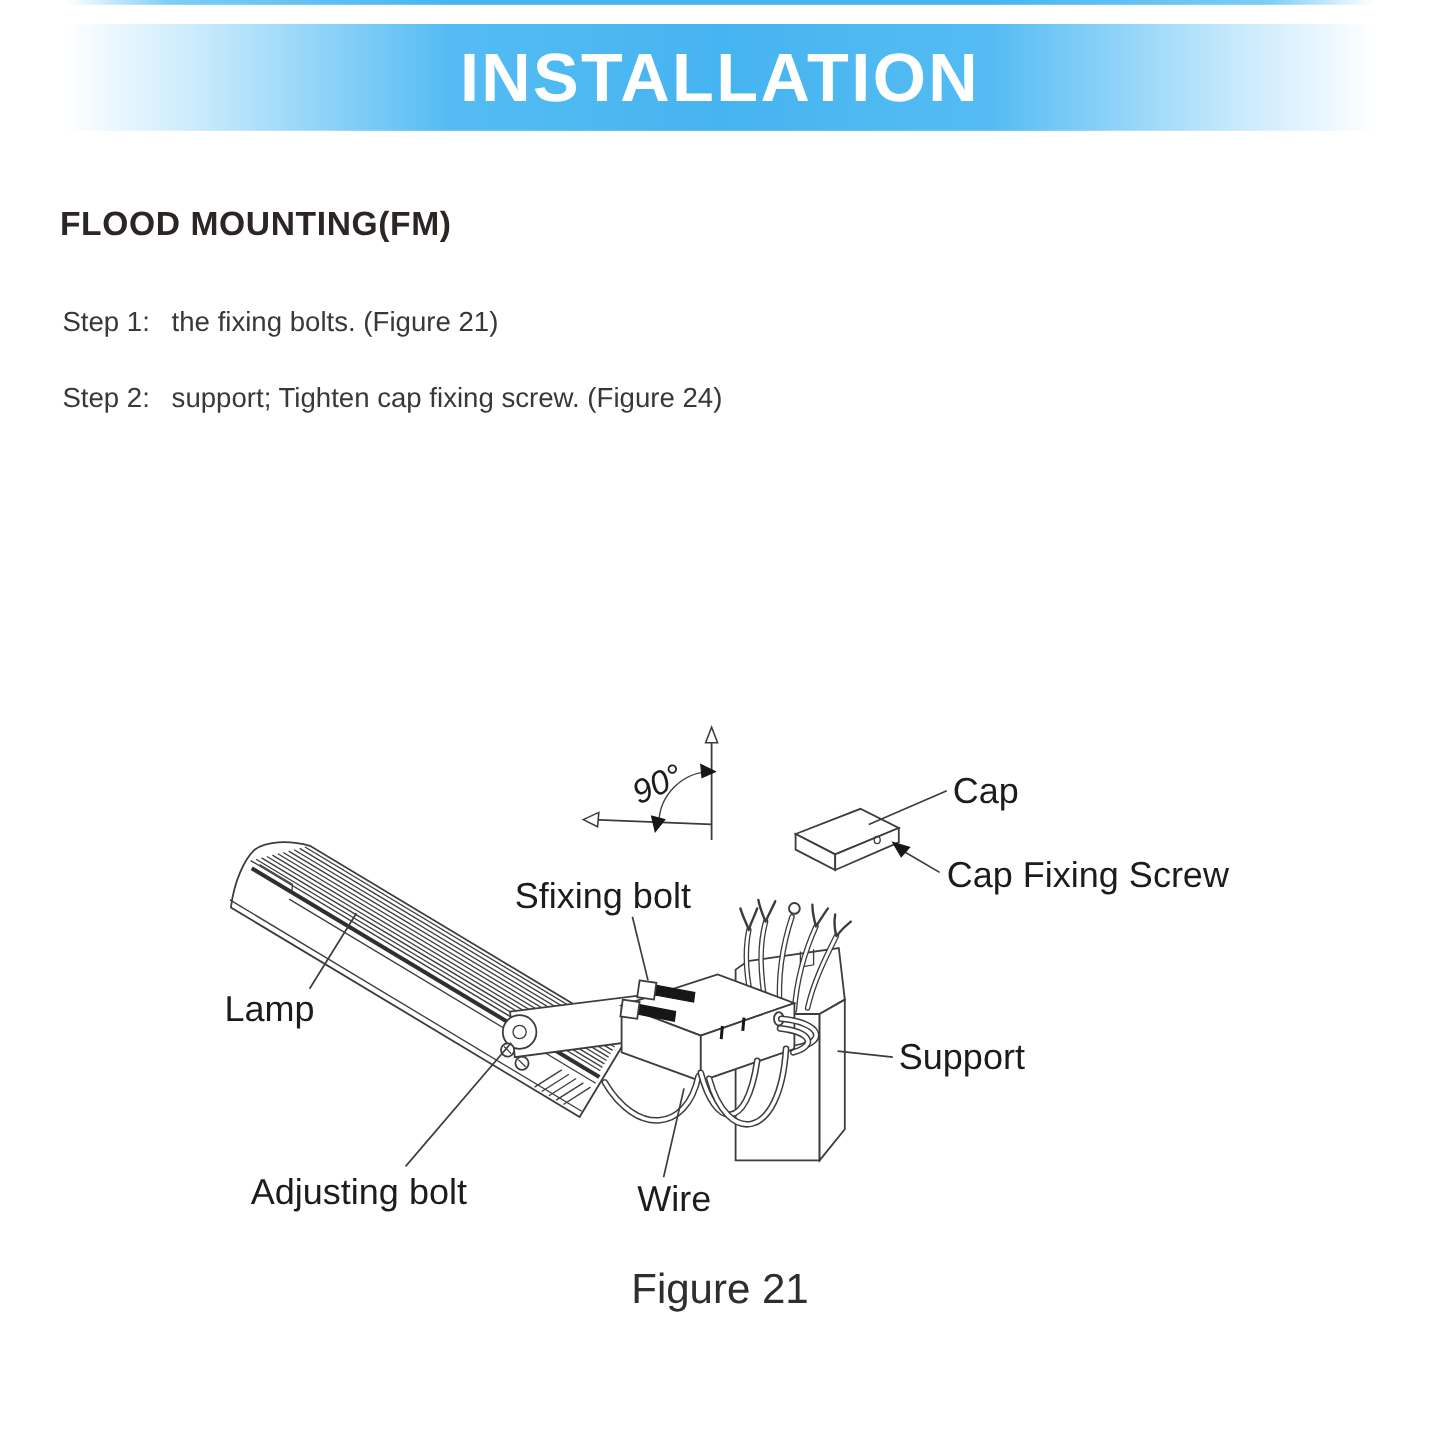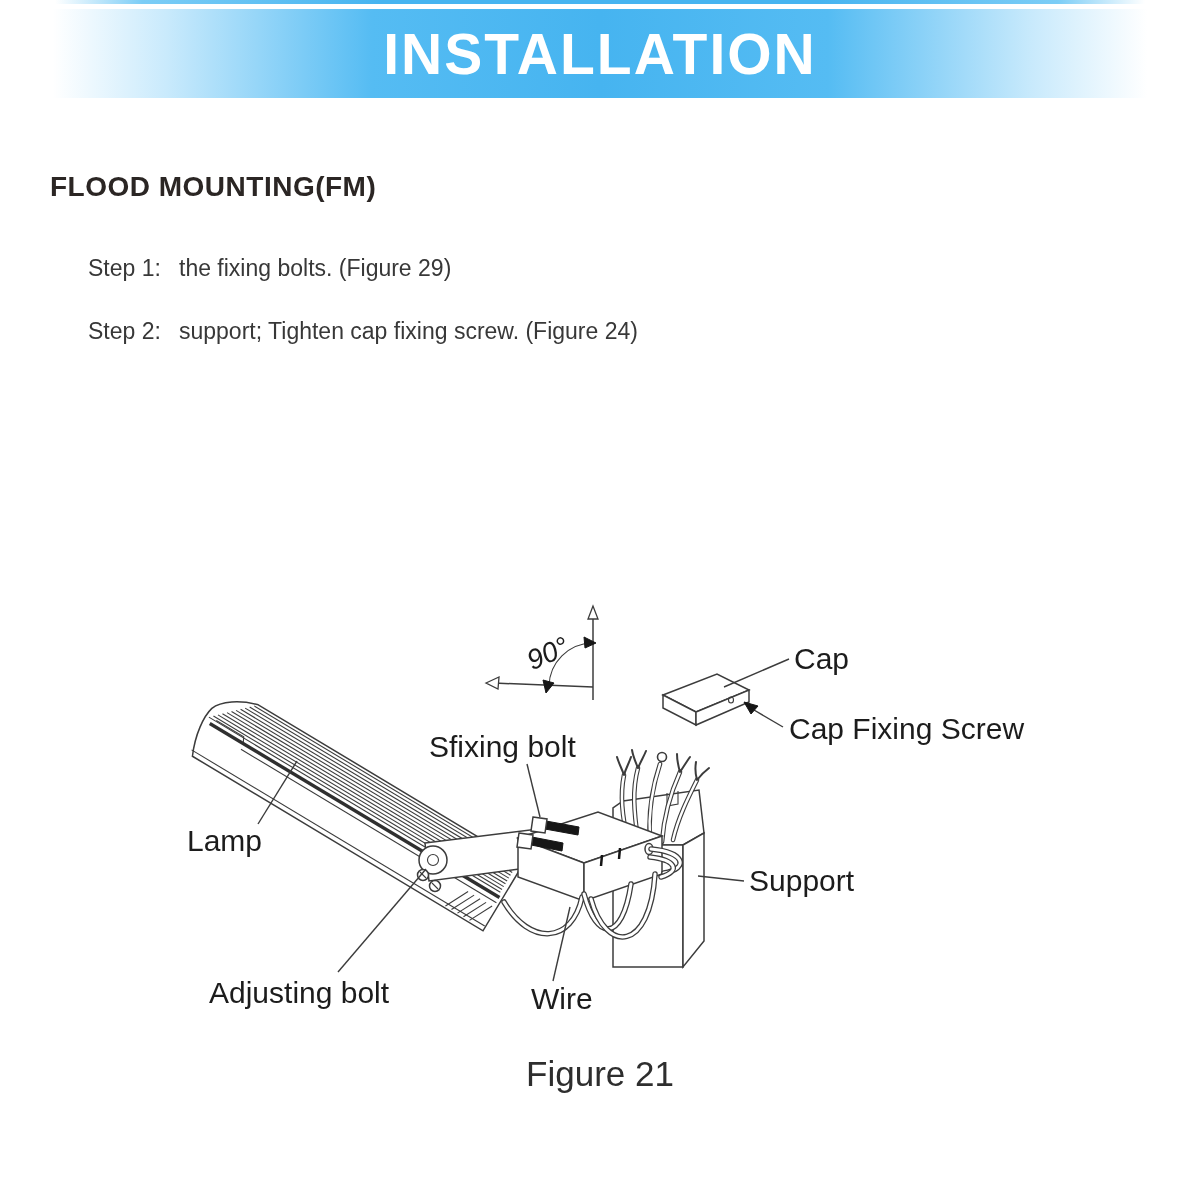--- a/index.html
+++ b/index.html
@@ -3,34 +3,34 @@
 <meta charset="utf-8">
 <style>
   html,body{margin:0;padding:0;background:#ffffff;}
   body{width:1200px;height:1200px;position:relative;font-family:"Liberation Sans",sans-serif;overflow:hidden;}
 
   .banner-top-line{
     position:absolute;top:0;left:55px;right:55px;height:4px;
     background:linear-gradient(90deg,#ffffff 0%,#7ccdf6 8%,#46b4f0 30%,#46b4f0 70%,#7ccdf6 92%,#ffffff 100%);
   }
   .banner{
-    position:absolute;top:9px;left:30px;right:30px;height:89px;
+    position:absolute;top:20px;left:30px;right:30px;height:89px;
     background:linear-gradient(90deg,#ffffff 2%,#c9eafc 12%,#55bcf3 30%,#46b4f0 50%,#55bcf3 70%,#c9eafc 88%,#ffffff 98%);
     display:flex;align-items:center;justify-content:center;
   }
   .banner-title{
     color:#ffffff;font-size:57px;font-weight:bold;letter-spacing:2px;
   }
   .heading{
     position:absolute;top:152px;left:50px;
     font-size:28px;font-weight:bold;color:#2b2624;letter-spacing:0.5px;
   }
   .steps{position:absolute;top:247px;left:52px;right:40px;}
   .step{display:flex;margin-bottom:20px;color:#383838;font-size:23px;line-height:43px;}
-  .step-label{flex:0 0 91px;white-space:nowrap;margin-left:36px;}
+  .step-label{flex:0 0 91px;white-space:nowrap;}
   .step-lines{flex:1;}
   svg{position:absolute;top:0;left:0;pointer-events:none;}
   svg path, svg line, svg polygon, svg rect, svg circle, svg ellipse{vector-effect:non-scaling-stroke;}
   .ln{stroke:#3c3c3c;stroke-width:1.5;fill:none;}
   .face{stroke:#3c3c3c;stroke-width:1.5;fill:#ffffff;}
   .thin{stroke:#3c3c3c;stroke-width:1.1;fill:none;}
   .thick{stroke:#2f2f2f;stroke-width:3.4;fill:none;}
   .leader{stroke:#3c3c3c;stroke-width:1.4;fill:none;}
   .wire-outer{stroke:#3c3c3c;stroke-width:5.5;fill:none;stroke-linecap:round;}
   .wire-inner{stroke:#ffffff;stroke-width:3;fill:none;stroke-linecap:round;}
@@ -49,21 +49,21 @@
 <div class="banner">
   <span class="banner-title">INSTALLATION</span>
 </div>
 
 <h1 class="heading">FLOOD MOUNTING(FM)</h1>
 
 <div class="steps">
   <div class="step">
     <span class="step-label">Step 1:</span>
     <span class="step-lines">
-      <span style="display:block">the fixing bolts. (Figure 29)</span>
+      <span style="display:block">the fixing bolts. (Figure 21)</span>
     </span>
   </div>
   <div class="step">
     <span class="step-label">Step 2:</span>
     <span class="step-lines">
       <span style="display:block">support; Tighten cap fixing screw. (Figure 24)</span>
     </span>
   </div>
 </div>
 

